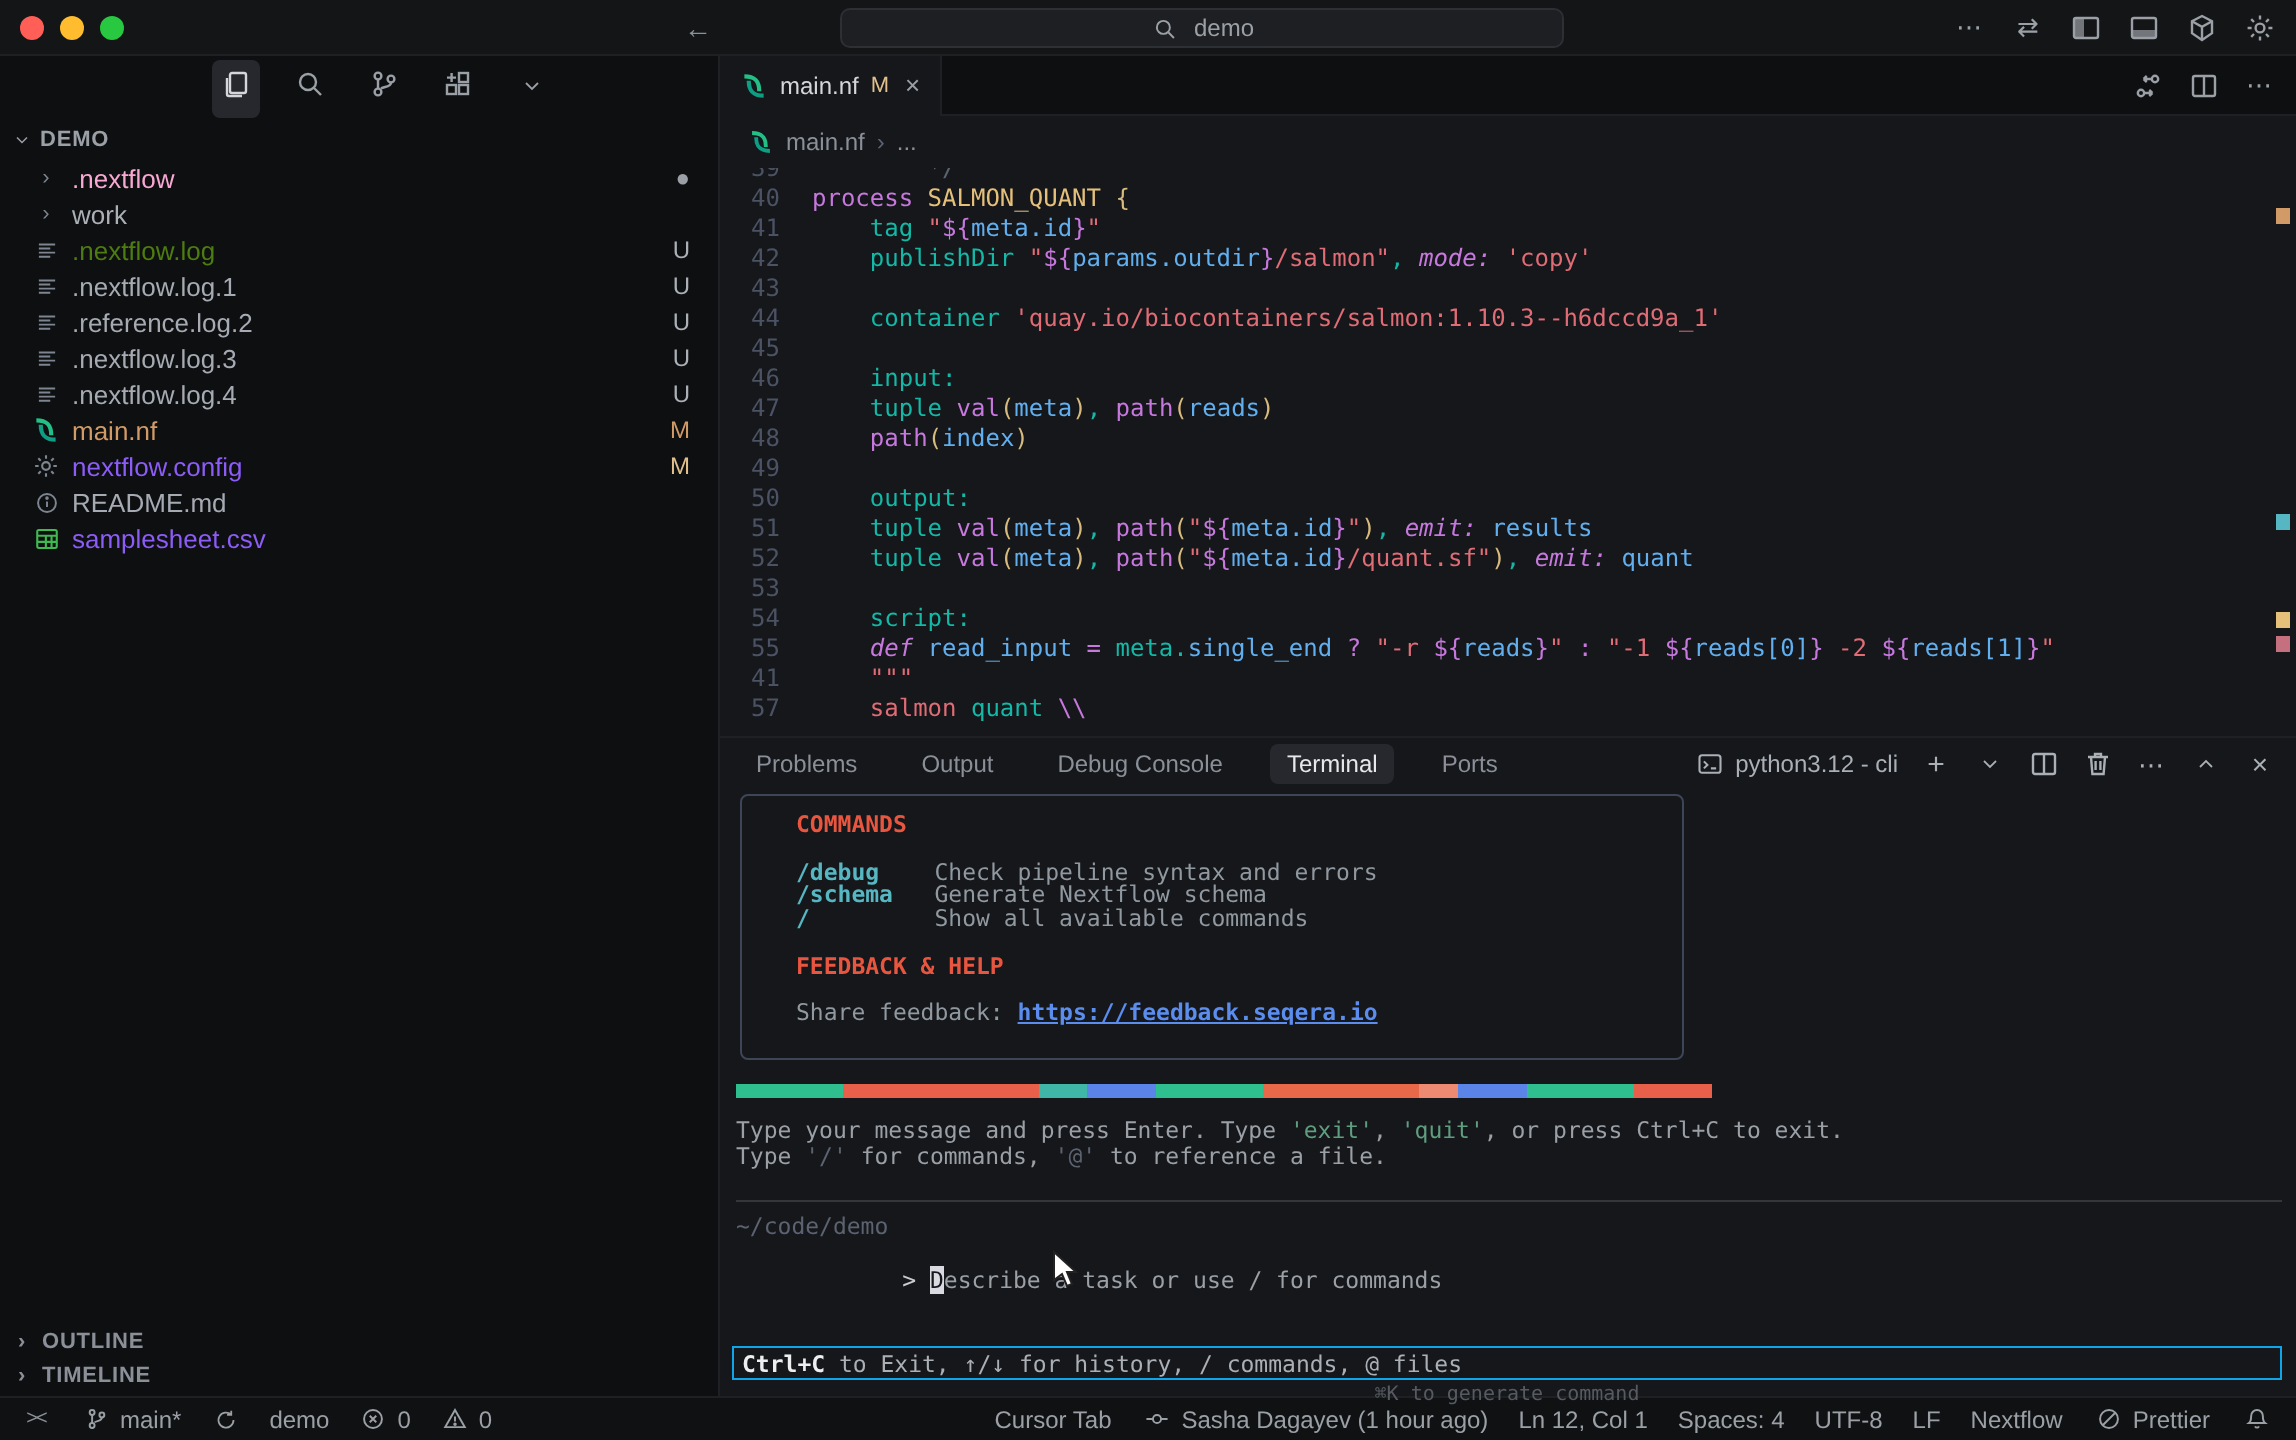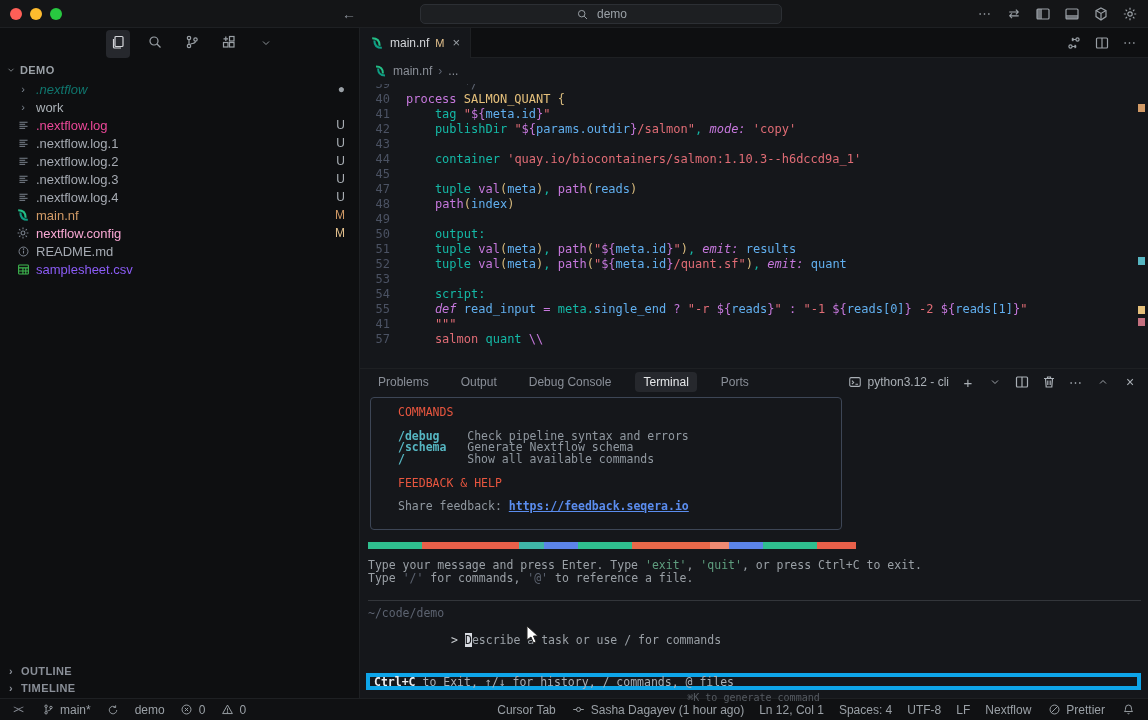--- a/index.html
+++ b/index.html
@@ -76,36 +76,36 @@
   .ptab.active { background:#26282d; color:#e6e8ea; }
   .panel-right { position:absolute; right:10px; display:flex; align-items:center; gap:11px; color:#aab0b6;
                  font-size:12px; }
   .term-sel { display:flex; align-items:center; gap:5px; }
 
   .terminal { flex:1; position:relative; font-family:"DejaVu Sans Mono", monospace; font-size:11.5px;
               color:#9aa0a6; }
   .term-box { position:absolute; left:10px; top:2px; width:472px; height:133px;
               border:1px solid #3d4656; border-radius:4px; padding:9px 0 0 27px; line-height:11.8px;
               white-space:pre; }
-  .t-head { color:#e8563f; font-weight:normal; }
+  .t-head { color:#e8563f; font-weight:bold; }
   .t-cmd  { color:#56b6c2; font-weight:bold; }
   .t-desc { color:#9098a0; }
   .t-link { color:#5b8def; font-weight:bold; text-decoration:underline;margin-top:11px; }
   .t-g    { color:#9aa0a6; }
   .t-q    { color:#5f9e7f; }
   .t-dimq { color:#5c6370; }
   .grad-bar { position:absolute; left:8px; top:147px; width:488px; height:7px; }
   .hints { position:absolute; left:8px; top:164px; line-height:12.5px; white-space:pre; }
   .hr { position:absolute; left:8px; top:205px; width:773px; border-top:1px solid #33363b; }
   .term-path { position:absolute; left:8px; top:211px; color:#5c6370; white-space:pre; }
   .term-prompt { position:absolute; left:8px; top:224px; white-space:pre; color:#c8ccd0; }
   .cursor-block { background:#d7dae0; color:#15171b; }
   .placeholder { color:#9aa0a6; }
   .footer-box { position:absolute; left:6px; top:278px; width:775px; height:17px;
-                border:4px solid #0ea5e9; display:flex; align-items:center; padding-left:4px;
+                border:1px solid #0ea5e9; display:flex; align-items:center; padding-left:4px;
                 white-space:pre; color:#aab0b6; }
   .footer-box b { color:#eceef0; font-weight:bold; }
   .cmdk { position:absolute; left:6px; top:297px; width:775px; text-align:center; font-size:10px;
           color:#565b62; }
   .mouse-cursor { position:absolute; left:165px; top:230px; }
 
   
   .statusbar { height:22px; flex:0 0 22px; background:#101113; border-top:1px solid #1e2023;
                display:flex; align-items:center; font-size:12px; color:#9aa0a6; }
   .sb-left { display:flex; align-items:center; gap:14px; padding-left:10px; }
@@ -213,54 +213,54 @@
                 <path d="M4 6l4 4 4-4"></path>
               </svg>
             </span>
           <span>DEMO</span>
         </div>
         <div id="tree-items">
             <div class="row">
               <span class="pre">
                 <span style="font-size:11px;color:#7d8590">›</span>
               </span>
-              <span class="lbl" style="color: #0f766e; font-style: italic;">.nextflow</span>
+              <span class="lbl" style="color: #f9a8d4;">.nextflow</span>
               <span class="badge" style="color: rgb(154, 160, 166);">●</span>
             </div>
             <div class="row">
               <span class="pre">
                 <span style="font-size:11px;color:#7d8590">›</span>
               </span>
               <span class="lbl" style="color: rgb(170, 176, 182);">work</span>
             </div>
             <div class="row">
               <span class="pre">
                 <svg width="13" height="13" viewBox="0 0 16 16" fill="none" stroke="currentColor" stroke-width="1.2">
                   <path d="M3 4h10M3 6.5h7M3 9h10M3 11.5h7"></path>
                 </svg>
               </span>
-              <span class="lbl" style="color: #ec4899;">.nextflow.log</span>
+              <span class="lbl" style="color: #4d7c0f;">.nextflow.log</span>
               <span class="badge" style="color: rgb(170, 176, 182);">U</span>
             </div>
             <div class="row">
               <span class="pre">
                 <svg width="13" height="13" viewBox="0 0 16 16" fill="none" stroke="currentColor" stroke-width="1.2">
                   <path d="M3 4h10M3 6.5h7M3 9h10M3 11.5h7"></path>
                 </svg>
               </span>
               <span class="lbl" style="color: rgb(166, 171, 179);">.nextflow.log.1</span>
               <span class="badge" style="color: rgb(170, 176, 182);">U</span>
             </div>
             <div class="row">
               <span class="pre">
                 <svg width="13" height="13" viewBox="0 0 16 16" fill="none" stroke="currentColor" stroke-width="1.2">
                   <path d="M3 4h10M3 6.5h7M3 9h10M3 11.5h7"></path>
                 </svg>
               </span>
-              <span class="lbl" style="color: rgb(166, 171, 179);">.nextflow.log.2</span>
+              <span class="lbl" style="color: rgb(166, 171, 179);">.reference.log.2</span>
               <span class="badge" style="color: rgb(170, 176, 182);">U</span>
             </div>
             <div class="row">
               <span class="pre">
                 <svg width="13" height="13" viewBox="0 0 16 16" fill="none" stroke="currentColor" stroke-width="1.2">
                   <path d="M3 4h10M3 6.5h7M3 9h10M3 11.5h7"></path>
                 </svg>
               </span>
               <span class="lbl" style="color: rgb(166, 171, 179);">.nextflow.log.3</span>
               <span class="badge" style="color: rgb(170, 176, 182);">U</span>
@@ -284,21 +284,21 @@
               <span class="lbl" style="color: rgb(209, 154, 102);">main.nf</span>
               <span class="badge" style="color: rgb(209, 154, 102);">M</span>
             </div>
             <div class="row">
               <span class="pre">
                 <svg width="16" height="16" viewBox="0 0 16 16" fill="none" stroke="currentColor" stroke-width="1.2">
                   <circle cx="8" cy="8" r="2.2"></circle>
                   <path d="M8 1.8v2M8 12.2v2M1.8 8h2M12.2 8h2M3.6 3.6l1.4 1.4M11 11l1.4 1.4M12.4 3.6L11 5M5 11l-1.4 1.4"></path>
                 </svg>
               </span>
-              <span class="lbl" style="color: #f9a8d4;">nextflow.config</span>
+              <span class="lbl" style="color: #8b5cf6;">nextflow.config</span>
               <span class="badge" style="color: rgb(226, 192, 141);">M</span>
             </div>
             <div class="row">
               <span class="pre">
                 <svg width="13" height="13" viewBox="0 0 16 16" fill="none" stroke="currentColor" stroke-width="1.2">
                   <circle cx="8" cy="8" r="5.5"></circle>
                   <path d="M8 7v3.5"></path>
                   <circle cx="8" cy="5" r=".5" fill="currentColor"></circle>
                 </svg>
               </span>
@@ -372,20 +372,21 @@
       </div>
       <div class="code">
         <div class="code-inner" id="code-lines">
             <div class="cl"><span class="ln">39</span><span><span class="c-dim">        */</span></span></div>
             <div class="cl"><span class="ln">40</span><span><span class="c-kw">process </span><span class="c-type">SALMON_QUANT </span><span class="c-gold">{</span></span></div>
             <div class="cl"><span class="ln">41</span><span><span class="c-txt">    tag </span><span class="c-str">"</span><span class="c-kw">${</span><span class="c-blue">meta.id</span><span class="c-kw">}</span><span class="c-str">"</span></span></div>
             <div class="cl"><span class="ln">42</span><span><span class="c-txt">    publishDir </span><span class="c-str">"</span><span class="c-kw">${</span><span class="c-blue">params.outdir</span><span class="c-kw">}</span><span class="c-str">/salmon"</span><span class="c-txt">, </span><span class="c-kwi">mode:</span><span class="c-txt"> </span><span class="c-str">'copy'</span></span></div>
             <div class="cl"><span class="ln">43</span><span></span></div>
             <div class="cl"><span class="ln">44</span><span><span class="c-txt">    container </span><span class="c-str">'quay.io/biocontainers/salmon:1.10.3--h6dccd9a_1'</span></span></div>
             <div class="cl"><span class="ln">45</span><span></span></div>
+            <div class="cl"><span class="ln">46</span><span><span class="c-txt">    input:</span></span></div>
             <div class="cl"><span class="ln">47</span><span><span class="c-txt">    tuple </span><span class="c-kw">val</span><span class="c-gold">(</span><span class="c-blue">meta</span><span class="c-gold">)</span><span class="c-txt">, </span><span class="c-kw">path</span><span class="c-gold">(</span><span class="c-blue">reads</span><span class="c-gold">)</span></span></div>
             <div class="cl"><span class="ln">48</span><span><span class="c-txt">    </span><span class="c-kw">path</span><span class="c-gold">(</span><span class="c-blue">index</span><span class="c-gold">)</span></span></div>
             <div class="cl"><span class="ln">49</span><span></span></div>
             <div class="cl"><span class="ln">50</span><span><span class="c-txt">    output:</span></span></div>
             <div class="cl"><span class="ln">51</span><span><span class="c-txt">    tuple </span><span class="c-kw">val</span><span class="c-gold">(</span><span class="c-blue">meta</span><span class="c-gold">)</span><span class="c-txt">, </span><span class="c-kw">path</span><span class="c-gold">(</span><span class="c-str">"</span><span class="c-kw">${</span><span class="c-blue">meta.id</span><span class="c-kw">}</span><span class="c-str">"</span><span class="c-gold">)</span><span class="c-txt">, </span><span class="c-kwi">emit:</span><span class="c-txt"> </span><span class="c-blue">results</span></span></div>
             <div class="cl"><span class="ln">52</span><span><span class="c-txt">    tuple </span><span class="c-kw">val</span><span class="c-gold">(</span><span class="c-blue">meta</span><span class="c-gold">)</span><span class="c-txt">, </span><span class="c-kw">path</span><span class="c-gold">(</span><span class="c-str">"</span><span class="c-kw">${</span><span class="c-blue">meta.id</span><span class="c-kw">}</span><span class="c-str">/quant.sf"</span><span class="c-gold">)</span><span class="c-txt">, </span><span class="c-kwi">emit:</span><span class="c-txt"> </span><span class="c-blue">quant</span></span></div>
             <div class="cl"><span class="ln">53</span><span></span></div>
             <div class="cl"><span class="ln">54</span><span><span class="c-txt">    script:</span></span></div>
             <div class="cl"><span class="ln">55</span><span><span class="c-kwi">    def </span><span class="c-blue">read_input</span><span class="c-txt"> </span><span class="c-kw">= </span><span class="c-txt">meta.</span><span class="c-blue">single_end</span><span class="c-txt"> </span><span class="c-kw">? </span><span class="c-str">"-r </span><span class="c-kw">${</span><span class="c-blue">reads</span><span class="c-kw">}</span><span class="c-str">"</span><span class="c-kw"> : </span><span class="c-str">"-1 </span><span class="c-kw">${</span><span class="c-blue">reads[0]</span><span class="c-kw">}</span><span class="c-str"> -2 </span><span class="c-kw">${</span><span class="c-blue">reads[1]</span><span class="c-kw">}</span><span class="c-str">"</span></span></div>
             <div class="cl"><span class="ln">41</span><span><span class="c-str">    """</span></span></div>

